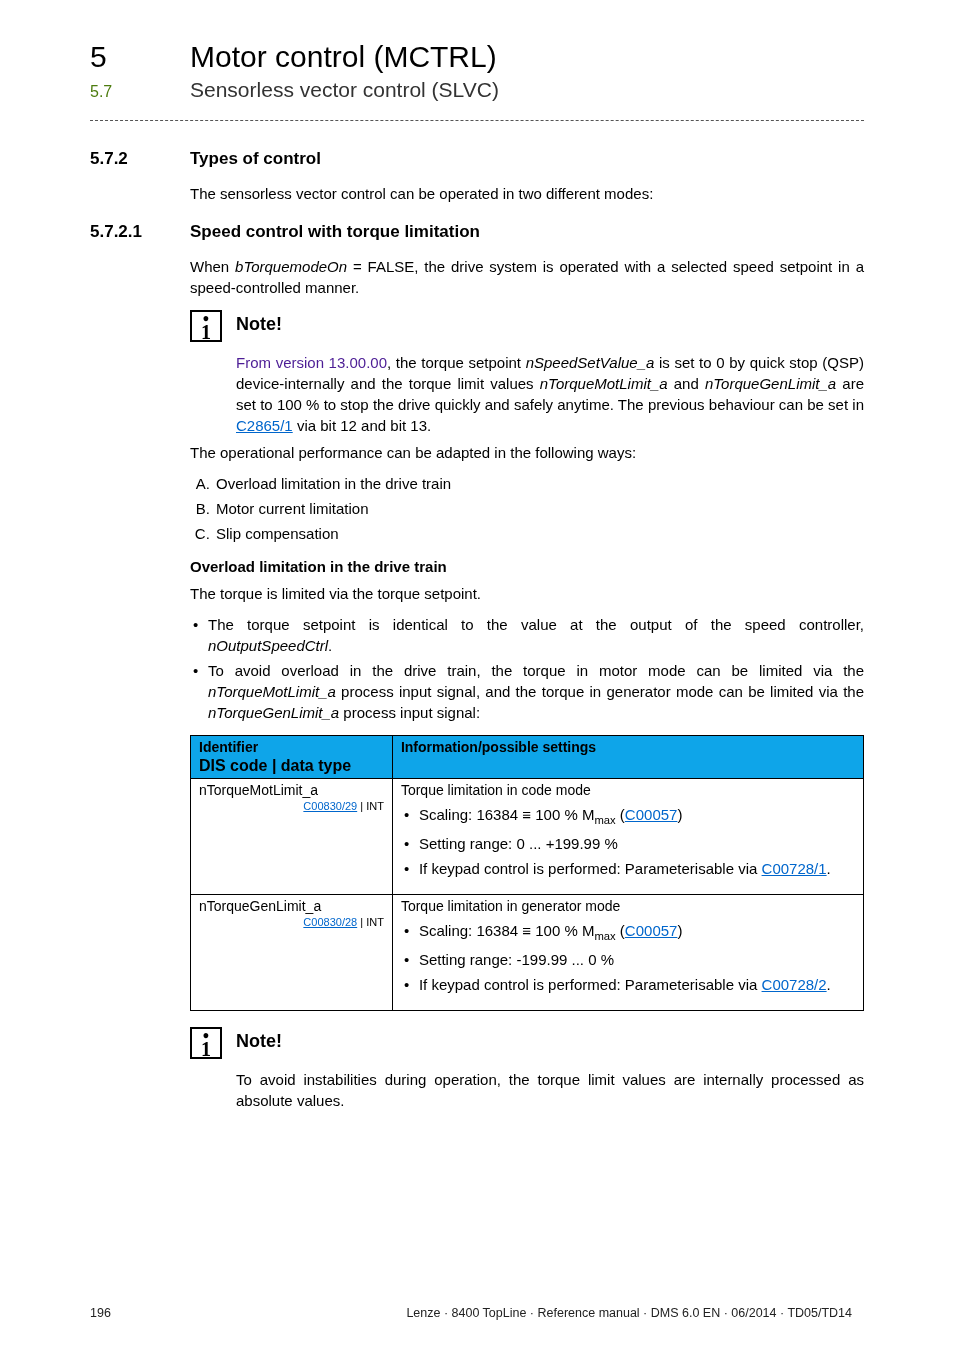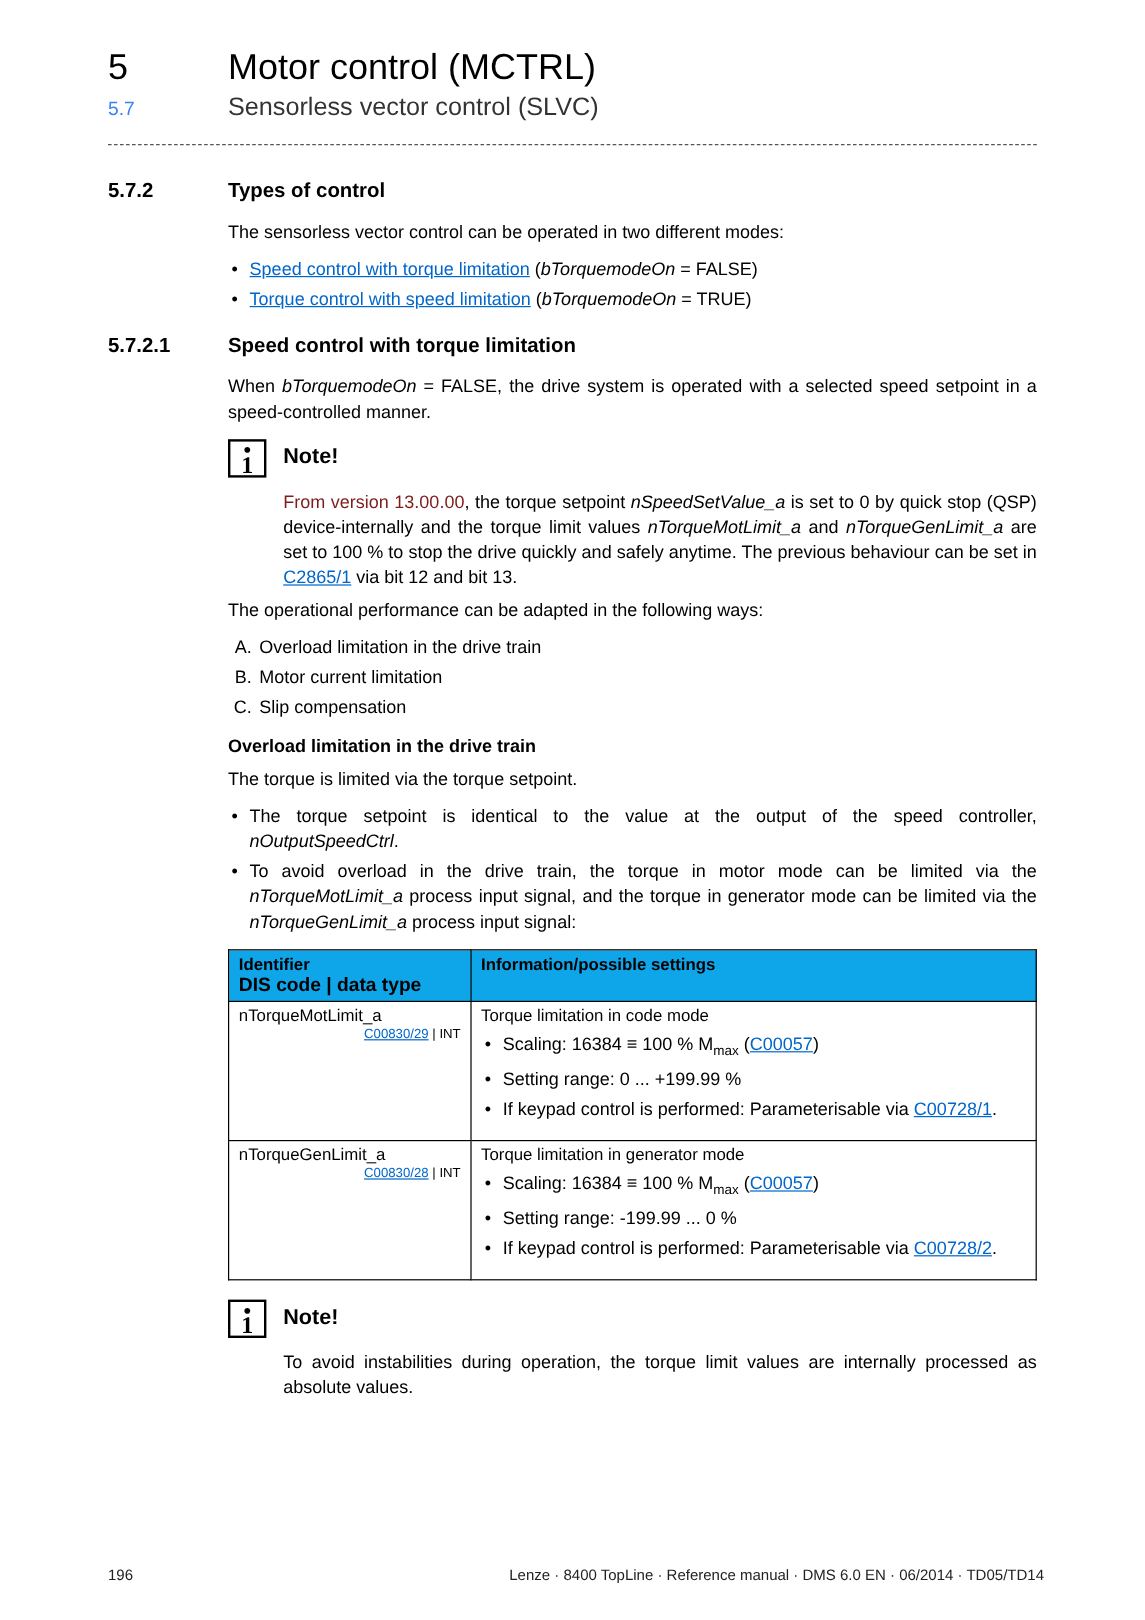--- a/index.html
+++ b/index.html
@@ -35,21 +35,21 @@
     font-weight: 400;
   }
   .sub-row {
     display: flex;
     align-items: baseline;
     margin-bottom: 18px;
   }
   .sub-num {
     width: 100px;
     font-size: 16px;
-    color: #3b82f6;
+    color: #4d7c0f;
   }
   .sub-title {
     font-size: 21px;
     color: #333;
   }
   .dashed {
     border: 0;
     border-top: 1.5px dashed #555;
     margin: 2px 0 28px 0;
   }
@@ -126,21 +126,21 @@
     font-size: 18px;
     margin-top: 4px;
   }
   .note-text {
     margin-left: 46px;
     margin-top: 6px;
     font-size: 15px;
     line-height: 1.4;
     text-align: justify;
   }
-  .blue-text { color: #7f1d1d; }
+  .blue-text { color: #4c1d95; }
   table.info {
     width: 100%;
     border-collapse: collapse;
     margin: 10px 0 16px 0;
     font-size: 14px;
   }
   table.info th, table.info td {
     border: 1px solid #000;
     padding: 3px 8px;
     vertical-align: top;
@@ -166,21 +166,21 @@
     padding: 0;
     margin: 0;
   }
   .cell-ul > li { padding-left: 12px; position: relative; margin: 1px 0; }
   .cell-ul > li::before { content:"•"; position:absolute; left:1px; top:0; }
   sub { font-size: 0.75em; }
   .footer {
     position: absolute;
     bottom: 30px;
     left: 90px;
-    right: 84px;
+    right: 102px;
     font-size: 12.5px;
     display: flex;
     justify-content: space-between;
     color: #222;
   }
 </style>
 </head>
 <body>
 
 <div class="page">
@@ -195,28 +195,20 @@
   </div>
 
   <hr class="dashed">
 
   <div class="sec-row">
     <div class="sec-num">5.7.2</div>
     <div class="sec-title">Types of control</div>
   </div>
   <div class="body">
     <p>The sensorless vector control can be operated in two different modes:</p>
-    <ul>
-      <li>
-        <a class="link">Speed control with torque limitation</a><span> (</span><em class="ital">bTorquemodeOn</em><span> = FALSE)</span>
-      </li>
-      <li>
-        <a class="link">Torque control with speed limitation</a><span> (</span><em class="ital">bTorquemodeOn</em><span> = TRUE)</span>
-      </li>
-    </ul>
   </div>
 
   <div class="sec-row">
     <div class="sec-num">5.7.2.1</div>
     <div class="sec-title">Speed control with torque limitation</div>
   </div>
   <div class="body">
     <p>
       <span>When </span><em class="ital">bTorquemodeOn</em><span> = FALSE, the drive system is operated with a selected speed setpoint in a speed-controlled manner.</span>
     </p>

